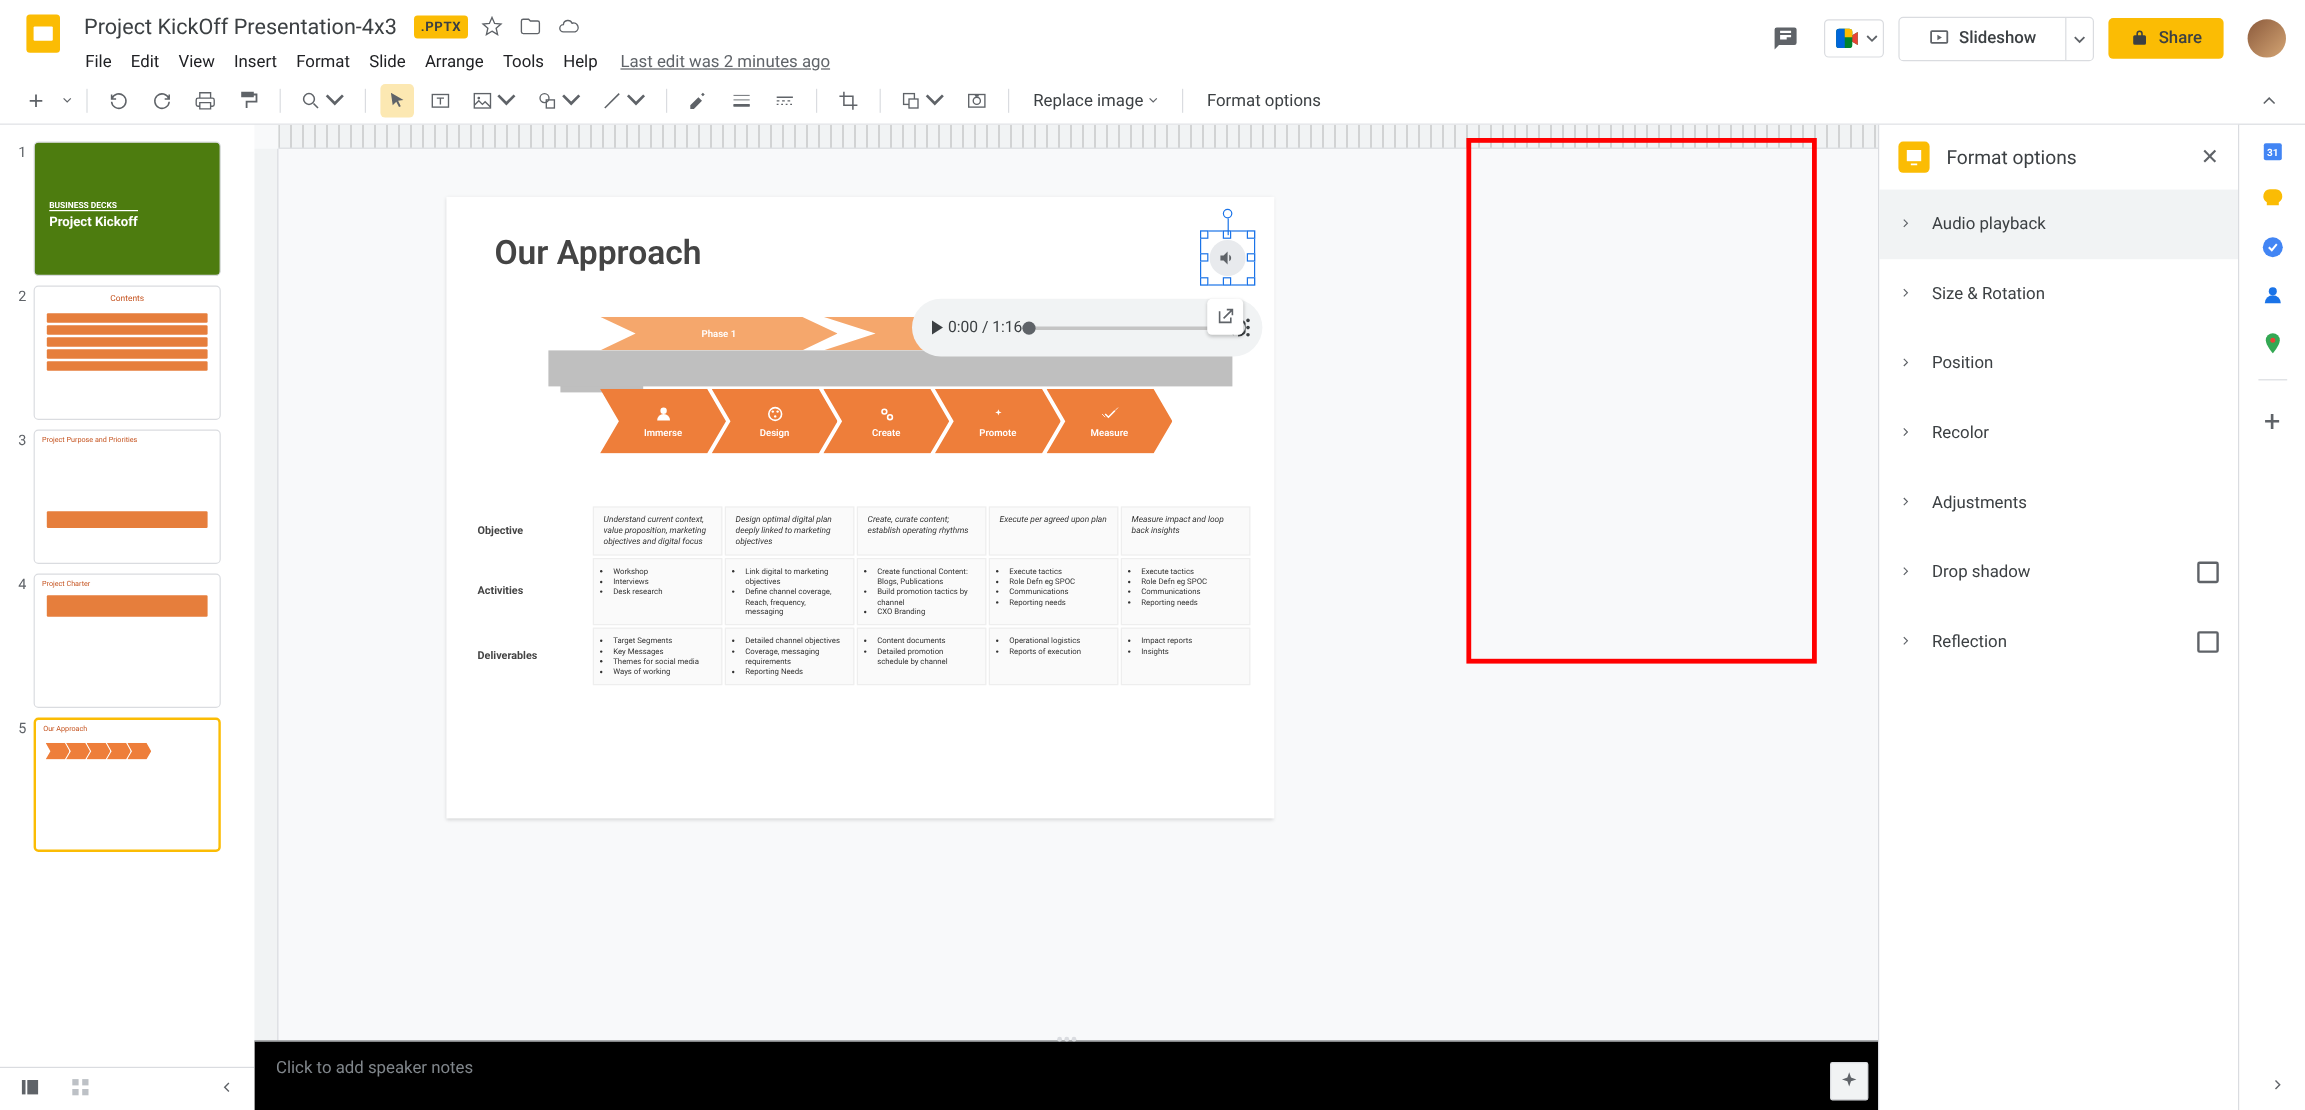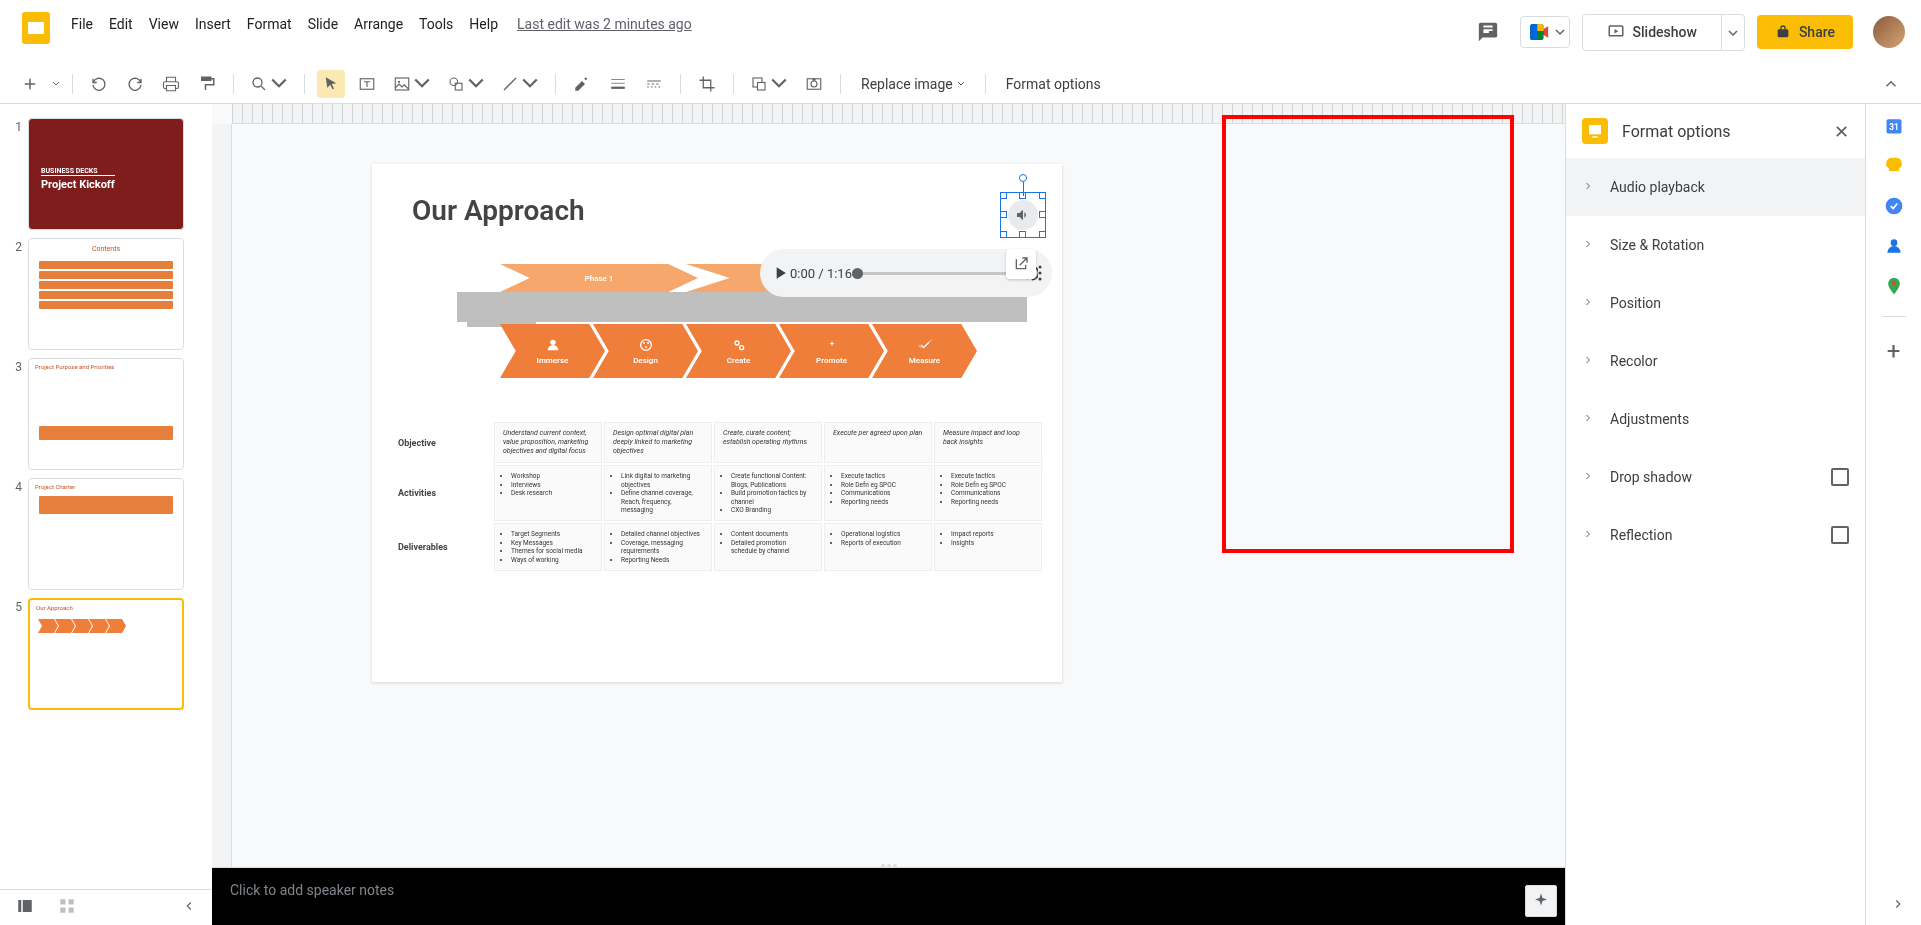--- a/index.html
+++ b/index.html
@@ -42,21 +42,21 @@
 .main { display: flex; height: calc(925px - 64px - 40px); }
 .filmstrip { width: 212px; background: #fff; overflow-y: auto; padding: 10px 0; position: relative; }
 .filmstrip::-webkit-scrollbar { width: 12px; }
 .filmstrip::-webkit-scrollbar-thumb { background: #dadce0; border-radius: 6px; }
 .slide-thumb-row { display: flex; padding: 4px 8px; gap: 6px; }
 .slide-num { width: 14px; font-size: 12px; color: #5f6368; text-align: right; padding-top: 2px; }
 .slide-thumb { width: 156px; height: 112px; border: 1px solid #dadce0; border-radius: 4px; background: #fff; position: relative; overflow: hidden; }
 .slide-thumb.selected { border: 2px solid #fbbc04; }
 
 
-.th1 { background: #7f1d1d; }
+.th1 { background: #4d7c0f; }
 .th1-txt { position: absolute; left: 12px; top: 48px; color: #fff; font-size: 7px; font-weight: 700; }
 .th1-txt2 { position: absolute; left: 12px; top: 56px; color: #fff; font-size: 11px; font-weight: 700; border-top: 1px solid #fff; padding-top: 2px; }
 .th-orange-bar { height: 8px; background: #e67e3c; margin: 2px 10px; border-radius: 1px; }
 .th-title { font-size: 7px; color: #c5531f; text-align: center; padding: 6px; }
 .th-small-title { font-size: 6px; color: #c5531f; padding: 4px 6px; }
 
 .canvas-area { flex: 1; background: #f8f9fa; position: relative; overflow: hidden; }
 .ruler-h { position: absolute; top: 0; left: 20px; right: 0; height: 20px; background: #f1f3f4; border-bottom: 1px solid #dadce0; }
 .ruler-v { position: absolute; top: 20px; left: 0; bottom: 0; width: 20px; background: #f1f3f4; border-right: 1px solid #dadce0; }
 .ruler-h::before { content: ""; display: block; height: 100%; background: repeating-linear-gradient(to right, #888 0, #888 1px, transparent 1px, transparent 10px); opacity: .3;}
@@ -127,20 +127,39 @@
 <body>
 
 <div class="header">
   <div class="logo">
     <svg class="logo-svg" viewBox="0 0 36 36">
         <rect x="4" y="2" width="28" height="32" rx="3" fill="#fbbc04"></rect>
         <rect x="10" y="12" width="16" height="12" rx="1" fill="#fff"></rect>
       </svg>
   </div>
   <div class="title-area">
+    <div class="title-row">
+      <span class="doc-title">Project KickOff Presentation-4x3</span>
+      <span class="pptx-badge">.PPTX</span>
+      <span class="icon-btn">
+          <svg viewBox="0 0 24 24">
+            <path d="M12 17.3l6.2 3.7-1.6-7 5.4-4.7-7.1-.6L12 2 9.1 8.7 2 9.3l5.4 4.7-1.6 7z" fill="none" stroke="#5f6368" stroke-width="1.5"></path>
+          </svg>
+        </span>
+      <span class="icon-btn">
+          <svg viewBox="0 0 24 24">
+            <path d="M10 4H4a2 2 0 00-2 2v12a2 2 0 002 2h16a2 2 0 002-2V8a2 2 0 00-2-2h-8l-2-2z" fill="none" stroke="#5f6368" stroke-width="1.5"></path>
+          </svg>
+        </span>
+      <span class="icon-btn">
+          <svg viewBox="0 0 24 24">
+            <path d="M19 18H6a4 4 0 010-8 5 5 0 019.6-1.5A3.5 3.5 0 0119 18z" fill="none" stroke="#5f6368" stroke-width="1.5"></path>
+          </svg>
+        </span>
+    </div>
     <div class="menu-row">
       <span class="menu-item">File</span>
       <span class="menu-item">Edit</span>
       <span class="menu-item">View</span>
       <span class="menu-item">Insert</span>
       <span class="menu-item">Format</span>
       <span class="menu-item">Slide</span>
       <span class="menu-item">Arrange</span>
       <span class="menu-item">Tools</span>
       <span class="menu-item">Help</span>

